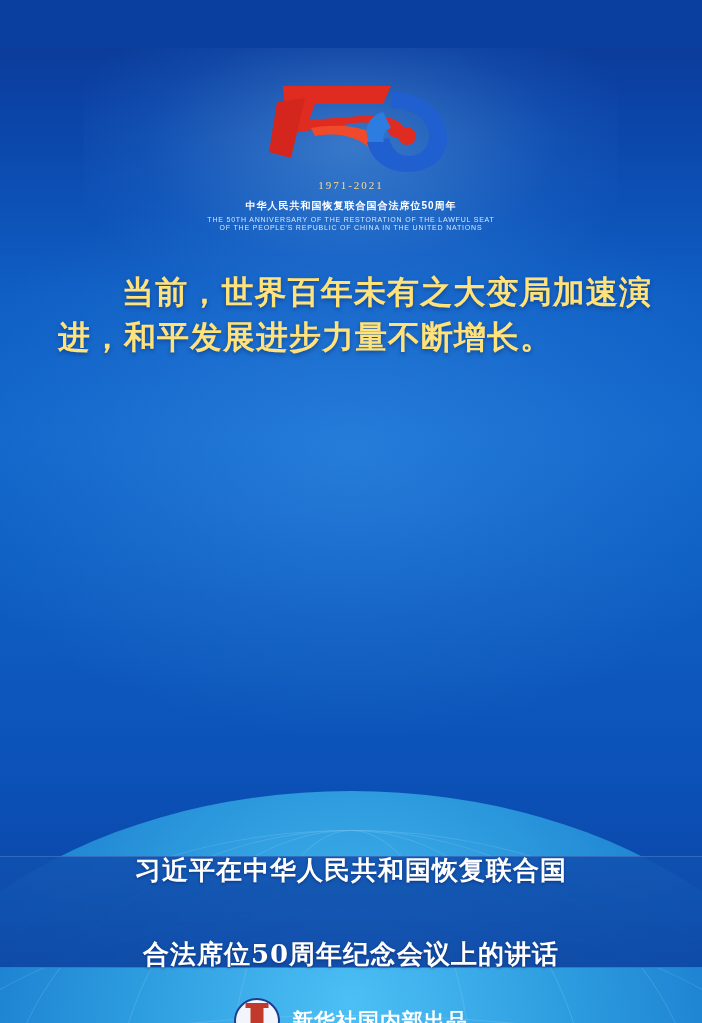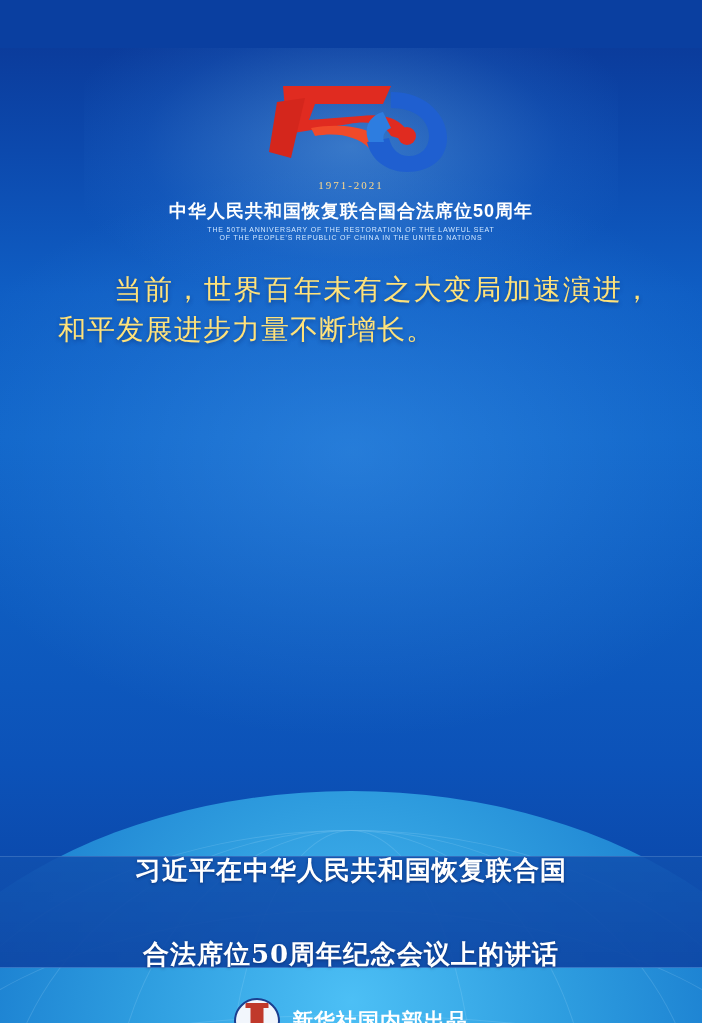--- a/index.html
+++ b/index.html
@@ -95,21 +95,21 @@
   }
   .emblem-years {
     margin-top: 2px;
     font-family: "Liberation Serif", serif;
     font-size: 11px;
     letter-spacing: 2px;
     color: #ffd98a;
   }
   .emblem-cn {
     margin-top: 8px;
-    font-size: 18px;
+    font-size: 10px;
     letter-spacing: 1px;
     color: #ffffff;
     font-weight: bold;
   }
   .emblem-en1, .emblem-en2 {
     font-size: 7px;
     letter-spacing: 0.8px;
     color: #cfe6ff;
     margin-top: 3px;
   }
@@ -119,23 +119,23 @@
   .quote {
     position: absolute;
     top: 222px;
     left: 58px;
     right: 50px;
     z-index: 5;
   }
   .quote p {
     margin: 0 0 6px 0;
     font-family: "DejaVu Serif", "Liberation Serif", serif;
-    font-size: 28px;
+    font-size: 32px;
     line-height: 1.42;
-    font-weight: normal;
+    font-weight: bold;
     letter-spacing: 1px;
     color: #ffe27a;
     text-indent: 2em;
     text-align: justify;
     text-shadow: 0 2px 4px rgba(0,30,90,0.45);
   }
 
   
   .caption-band {
     position: absolute;

